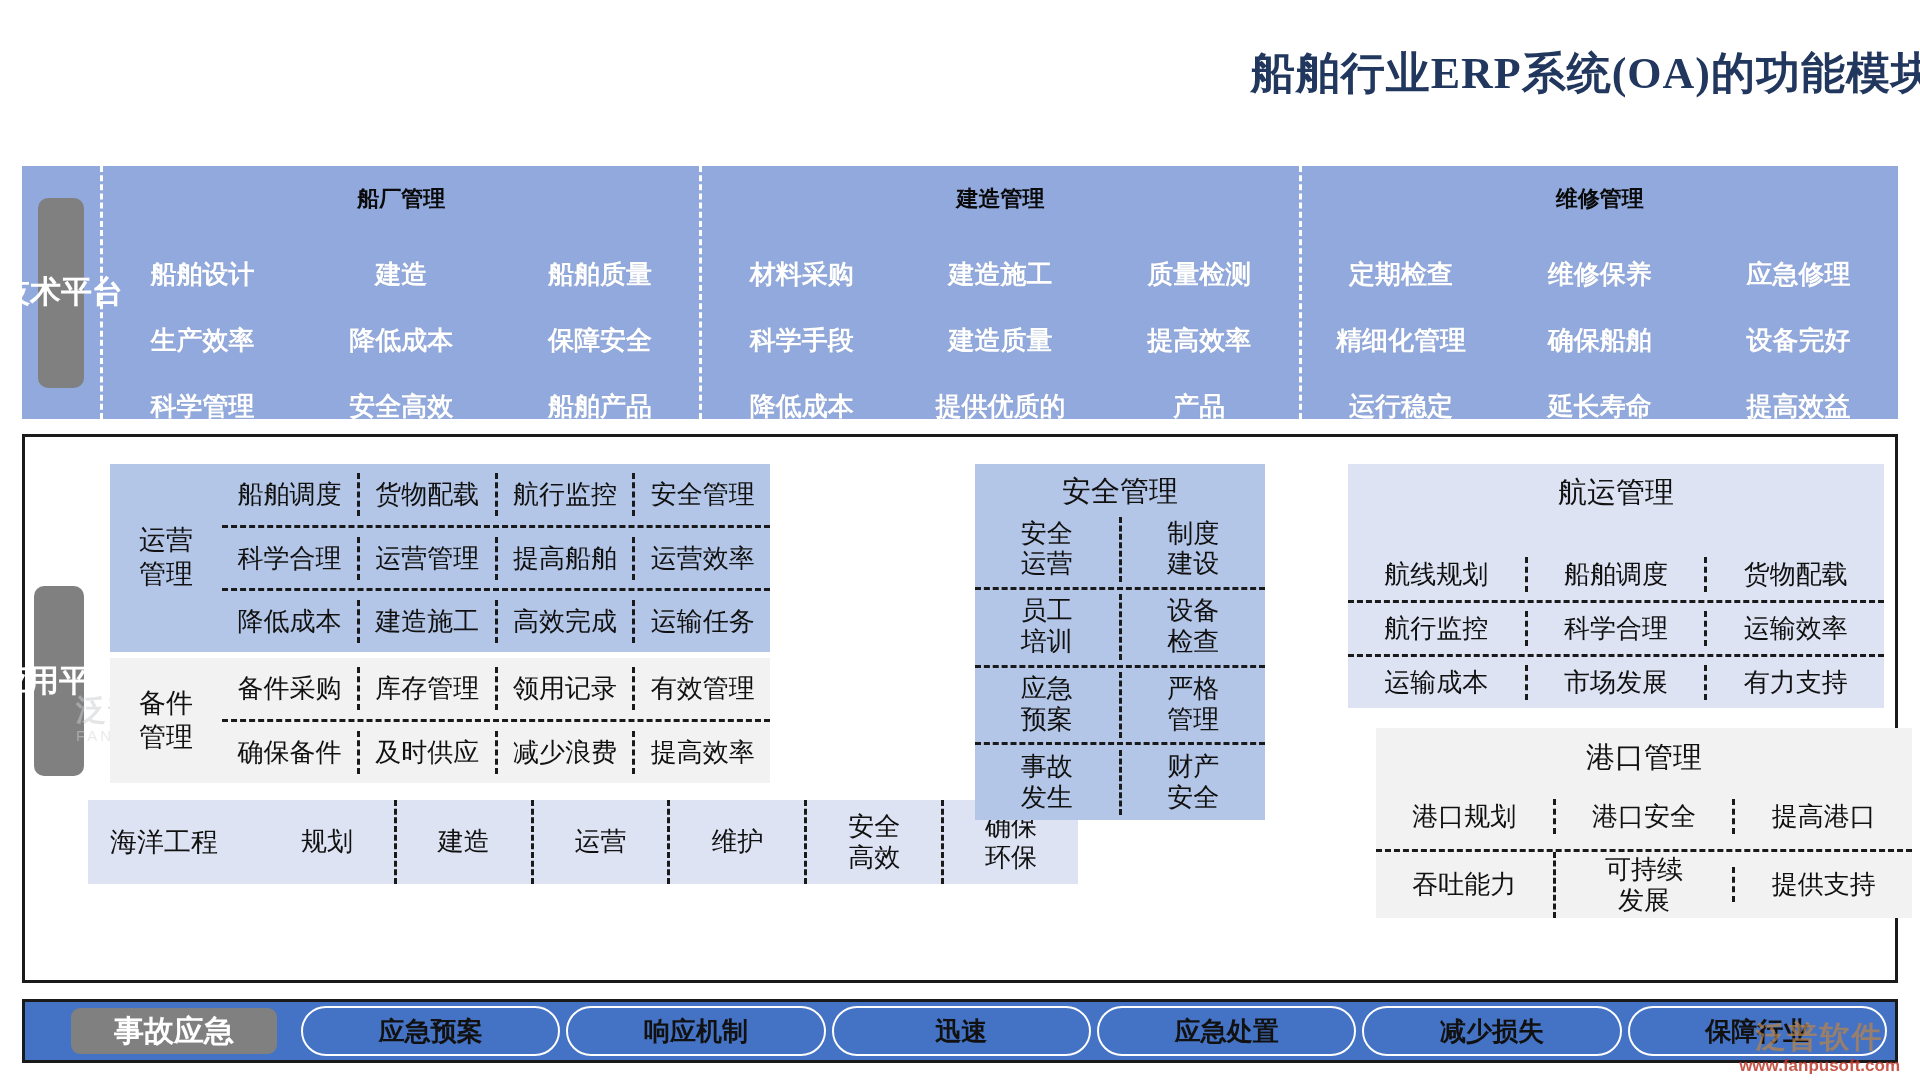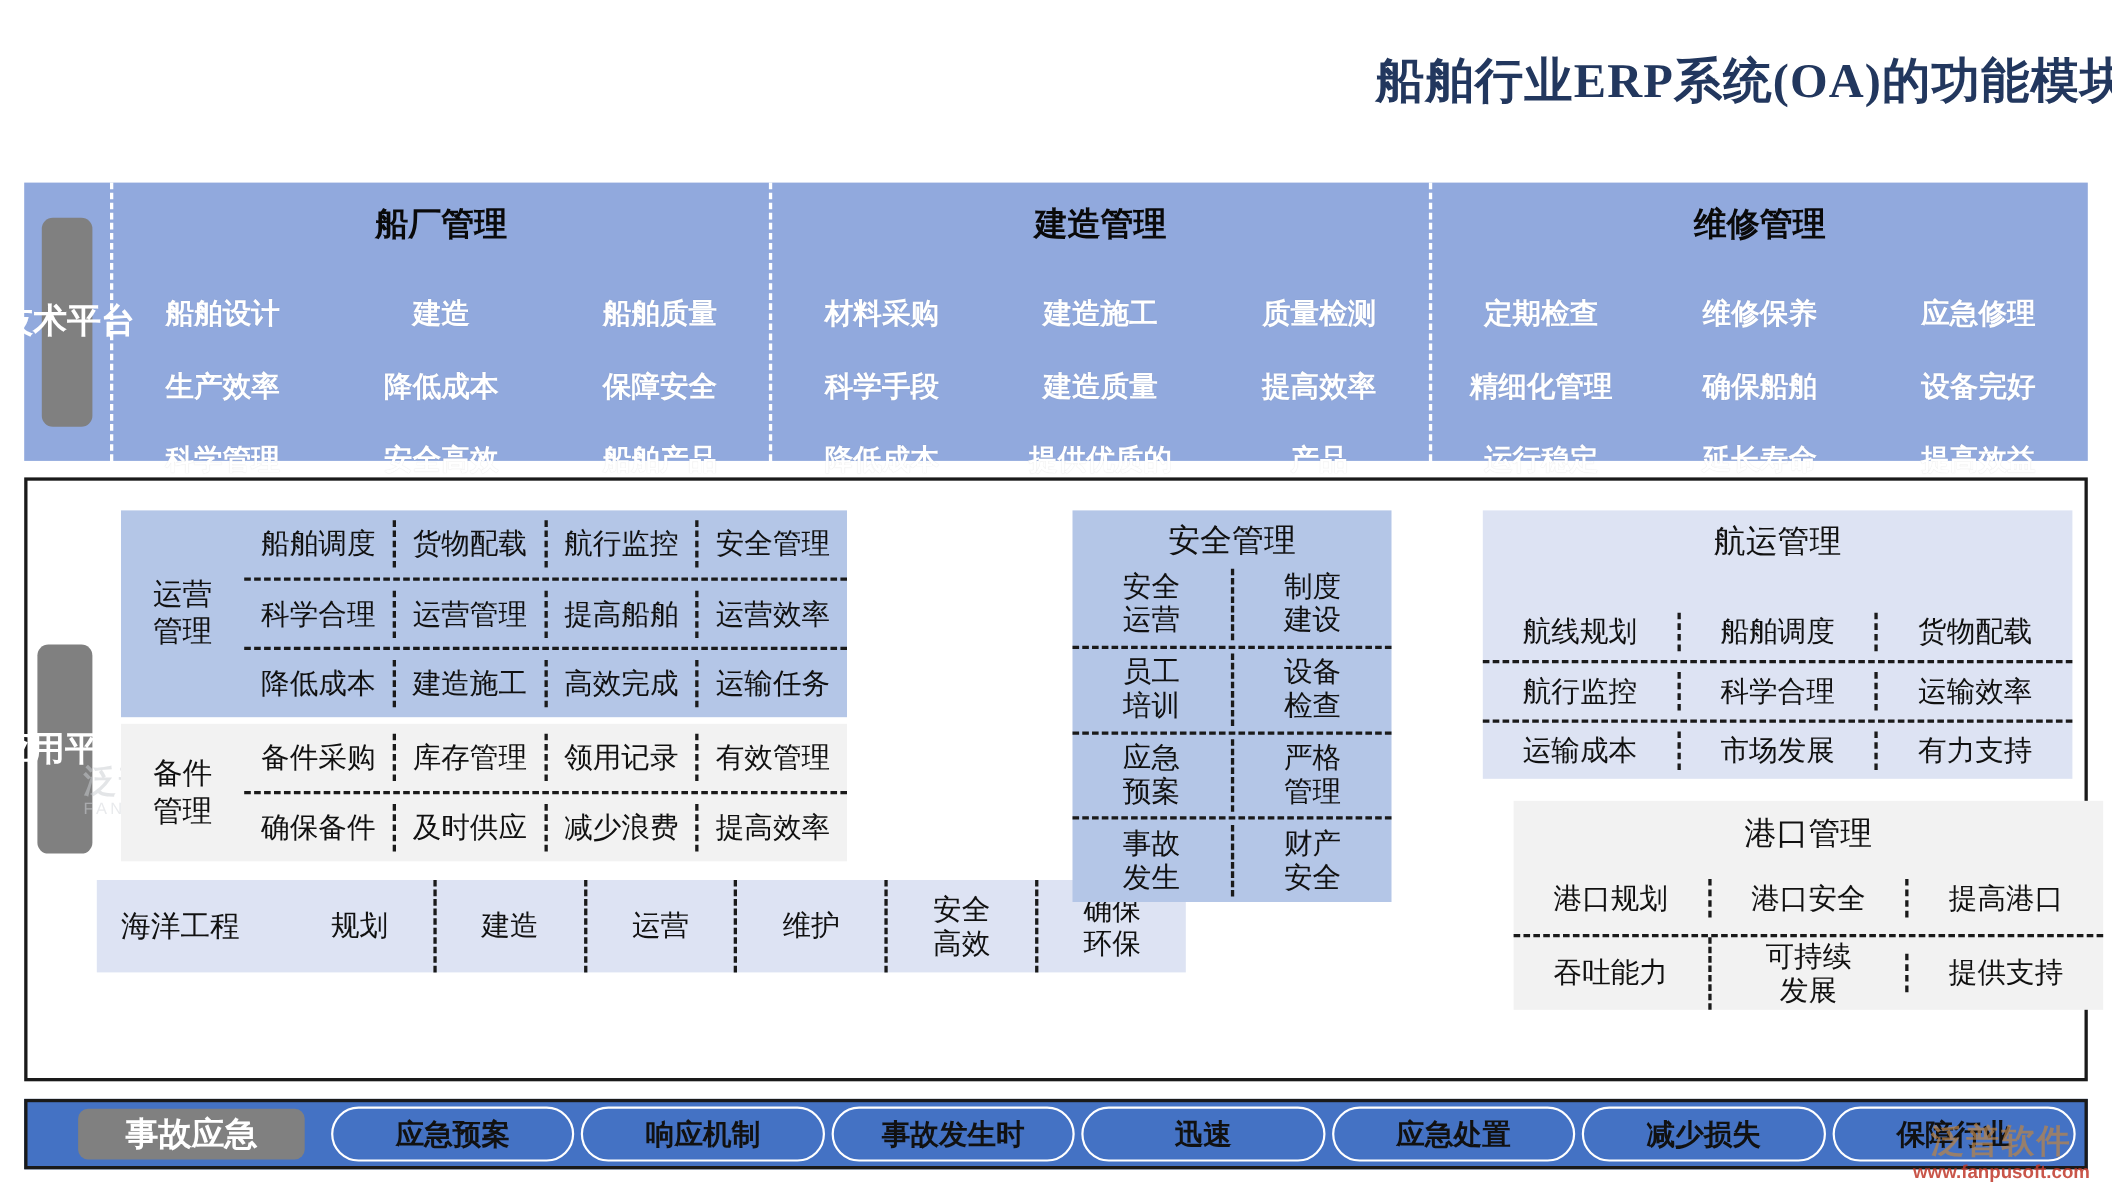--- a/index.html
+++ b/index.html
@@ -36,21 +36,21 @@
   .tech-label-wrap{width:78px;display:flex;align-items:center;justify-content:center;flex:0 0 78px;}
   .tech-label{width:46px;height:190px;}
   .tech-cols{flex:1;display:flex;align-items:stretch;}
   .tech-col{
     flex:1;display:flex;flex-direction:column;align-items:center;justify-content:flex-start;
     padding-top:10px;position:relative;
   }
   .tech-col + .tech-col{border-left:3px dashed #ffffff;}
   .tech-cols{border-left:3px dashed #ffffff;}
   .tech-col-title{
-    font-size:30px;font-weight:700;color:#0a0a0a;margin:8px 0 12px 0;
+    font-size:22px;font-weight:700;color:#0a0a0a;margin:8px 0 12px 0;
   }
   .tech-rows{width:100%;}
   .tech-row{
     display:flex;width:100%;justify-content:space-around;align-items:center;
     margin-bottom:9px;
     margin-top:31px;
   }
   .tech-cell{
     flex:1;text-align:center;color:#ffffff;font-size:26px;font-weight:700;
     text-shadow:0 0 1px rgba(0,0,0,.15);
@@ -390,21 +390,20 @@
         <div class="ship-cell">提供支持</div>
       </div>
     </div>
   </div>
 
   <div class="emergency-bar">
     <div class="emg-label">事故应急</div>
     <div class="emg-items">
       <div class="emg-pill">应急预案</div>
       <div class="emg-pill">响应机制</div>
-      <div class="emg-pill">事故发生时</div>
       <div class="emg-pill">迅速</div>
       <div class="emg-pill">应急处置</div>
       <div class="emg-pill">减少损失</div>
       <div class="emg-pill">保障行业</div>
     </div>
   </div>
 
   <div class="wm-right">
     <div class="wm-cn">泛普软件</div>
     <div class="wm-en">www.fanpusoft.com</div>

